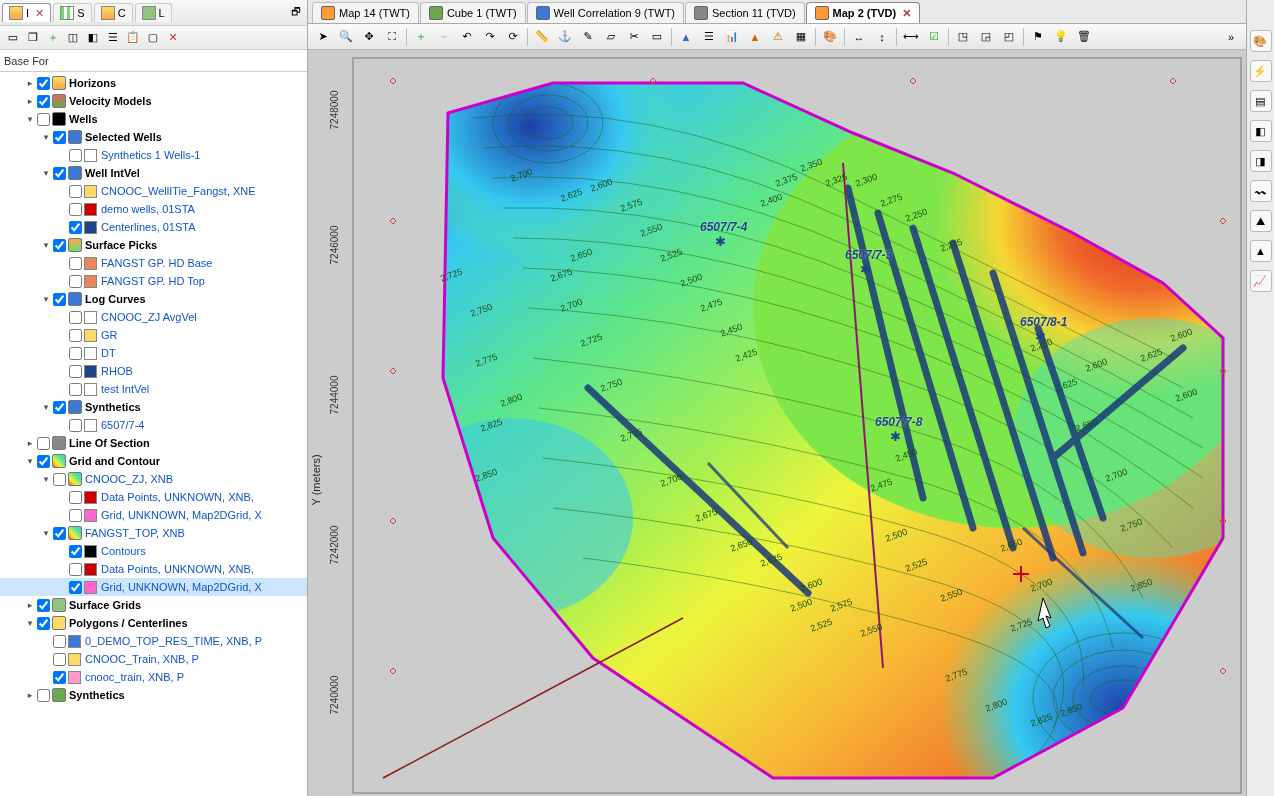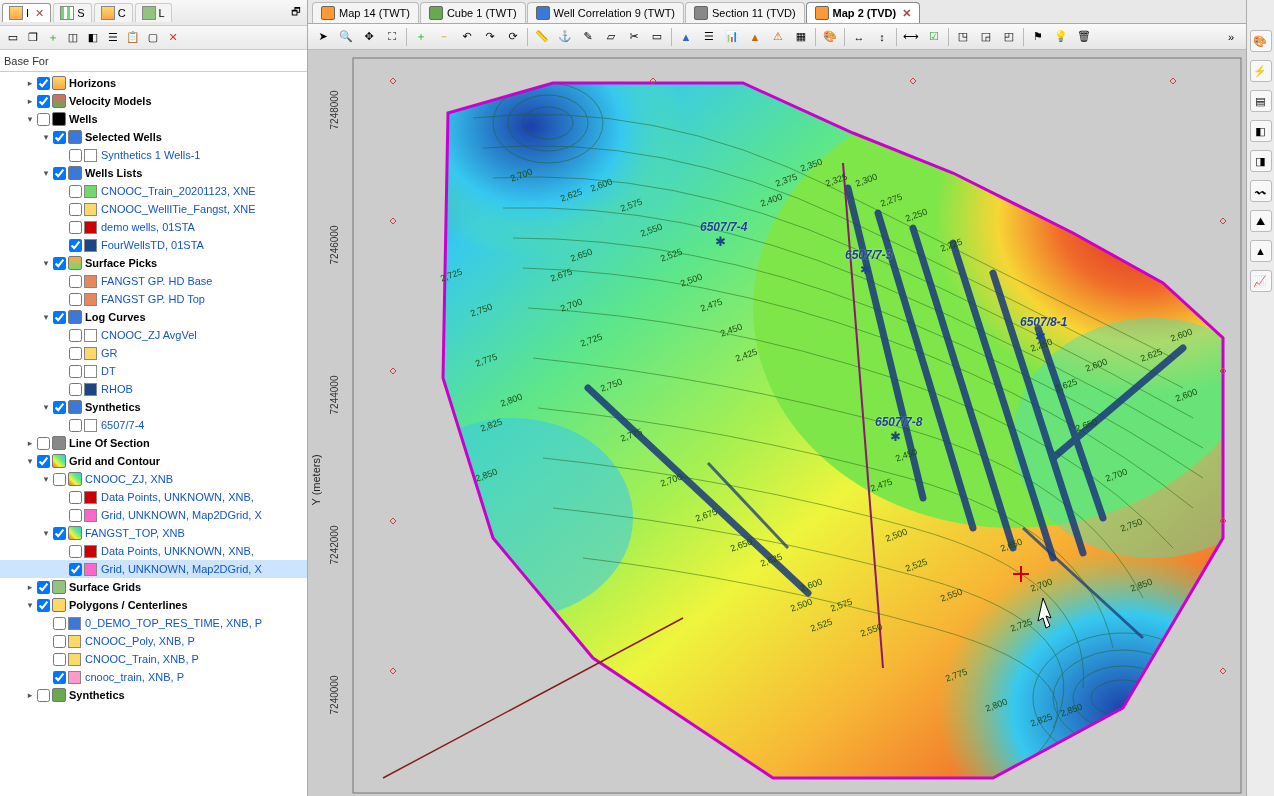--- a/index.html
+++ b/index.html
@@ -114,49 +114,42 @@
         <span class="expander"></span>
         <input type="checkbox" class="chk" style="">
         <span class="swatch" style="background: rgb(255, 255, 255);"></span>
         <span class="node-label blue">Synthetics  1 Wells-1</span>
       </div>
       <div class="tree-row bold">
         <span class="pad" style="width: 40px;"></span>
         <span class="expander">▾</span>
         <input type="checkbox" class="chk" checked="" style="">
         <span class="node-icon" style="background: rgb(60, 120, 216); border: 1px solid rgb(119, 119, 119); border-radius: 2px;"></span>
-        <span class="node-label">Wells Lists</span>
-      </div>
-      <div class="tree-row">
-        <span class="pad" style="width: 56px;"></span>
-        <span class="expander"></span>
-        <input type="checkbox" class="chk" style="">
-        <span class="swatch" style="background: rgb(111, 219, 111);"></span>
-        <span class="node-label blue">CNOOC_Train_20201123, XNE</span>
+        <span class="node-label">Well IntVel</span>
       </div>
       <div class="tree-row">
         <span class="pad" style="width: 56px;"></span>
         <span class="expander"></span>
         <input type="checkbox" class="chk" style="">
         <span class="swatch" style="background: rgb(255, 217, 102);"></span>
         <span class="node-label blue">CNOOC_WellITie_Fangst, XNE</span>
       </div>
       <div class="tree-row">
         <span class="pad" style="width: 56px;"></span>
         <span class="expander"></span>
         <input type="checkbox" class="chk" style="">
         <span class="swatch" style="background: rgb(204, 0, 0);"></span>
         <span class="node-label blue">demo wells, 01STA</span>
       </div>
       <div class="tree-row">
         <span class="pad" style="width: 56px;"></span>
         <span class="expander"></span>
         <input type="checkbox" class="chk" checked="" style="">
         <span class="swatch" style="background: rgb(28, 69, 135);"></span>
-        <span class="node-label blue">FourWellsTD, 01STA</span>
+        <span class="node-label blue">Centerlines, 01STA</span>
       </div>
       <div class="tree-row bold">
         <span class="pad" style="width: 40px;"></span>
         <span class="expander">▾</span>
         <input type="checkbox" class="chk" checked="" style="">
         <span class="node-icon" style="background: linear-gradient(rgb(255, 166, 77), rgb(111, 219, 111)); border: 1px solid rgb(119, 119, 119); border-radius: 2px;"></span>
         <span class="node-label">Surface Picks</span>
       </div>
       <div class="tree-row">
         <span class="pad" style="width: 56px;"></span>
@@ -200,20 +193,27 @@
         <span class="swatch" style="background: rgb(255, 255, 255);"></span>
         <span class="node-label blue">DT</span>
       </div>
       <div class="tree-row">
         <span class="pad" style="width: 56px;"></span>
         <span class="expander"></span>
         <input type="checkbox" class="chk" style="">
         <span class="swatch" style="background: rgb(28, 69, 135);"></span>
         <span class="node-label blue">RHOB</span>
       </div>
+      <div class="tree-row">
+        <span class="pad" style="width: 56px;"></span>
+        <span class="expander"></span>
+        <input type="checkbox" class="chk" style="">
+        <span class="swatch" style="background: rgb(255, 255, 255);"></span>
+        <span class="node-label blue">test IntVel</span>
+      </div>
       <div class="tree-row bold">
         <span class="pad" style="width: 40px;"></span>
         <span class="expander">▾</span>
         <input type="checkbox" class="chk" checked="" style="">
         <span class="node-icon" style="background: rgb(60, 120, 216); border: 1px solid rgb(119, 119, 119); border-radius: 2px;"></span>
         <span class="node-label">Synthetics</span>
       </div>
       <div class="tree-row">
         <span class="pad" style="width: 56px;"></span>
         <span class="expander"></span>
@@ -259,20 +259,27 @@
       <div class="tree-row">
         <span class="pad" style="width: 40px;"></span>
         <span class="expander">▾</span>
         <input type="checkbox" class="chk" checked="" style="">
         <span class="node-icon" style="background: linear-gradient(45deg, rgb(240, 106, 42), rgb(238, 245, 60), rgb(93, 230, 138), rgb(54, 201, 240)); border: 1px solid rgb(119, 119, 119); border-radius: 2px;"></span>
         <span class="node-label blue">FANGST_TOP, XNB</span>
       </div>
       <div class="tree-row">
         <span class="pad" style="width: 56px;"></span>
         <span class="expander"></span>
+        <input type="checkbox" class="chk" checked="" style="">
+        <span class="swatch" style="background: rgb(0, 0, 0);"></span>
+        <span class="node-label blue">Contours</span>
+      </div>
+      <div class="tree-row">
+        <span class="pad" style="width: 56px;"></span>
+        <span class="expander"></span>
         <input type="checkbox" class="chk" style="">
         <span class="swatch" style="background: rgb(204, 0, 0);"></span>
         <span class="node-label blue">Data Points, UNKNOWN, XNB,</span>
       </div>
       <div class="tree-row selected">
         <span class="pad" style="width: 56px;"></span>
         <span class="expander"></span>
         <input type="checkbox" class="chk" checked="" style="">
         <span class="swatch" style="background: rgb(255, 102, 204);"></span>
         <span class="node-label blue">Grid, UNKNOWN, Map2DGrid, X</span>
@@ -290,27 +297,20 @@
         <input type="checkbox" class="chk" checked="" style="">
         <span class="node-icon" style="background: rgb(255, 217, 102); border: 1px solid rgb(119, 119, 119); border-radius: 2px;"></span>
         <span class="node-label">Polygons / Centerlines</span>
       </div>
       <div class="tree-row">
         <span class="pad" style="width: 40px;"></span>
         <span class="expander"></span>
         <input type="checkbox" class="chk" style="">
         <span class="swatch" style="background: rgb(60, 120, 216);"></span>
         <span class="node-label blue">0_DEMO_TOP_RES_TIME, XNB, P</span>
-      </div>
-      <div class="tree-row">
-        <span class="pad" style="width: 40px;"></span>
-        <span class="expander"></span>
-        <input type="checkbox" class="chk" style="">
-        <span class="swatch" style="background: rgb(255, 217, 102);"></span>
-        <span class="node-label blue">CNOOC_Poly, XNB, P</span>
       </div>
       <div class="tree-row">
         <span class="pad" style="width: 40px;"></span>
         <span class="expander"></span>
         <input type="checkbox" class="chk" style="">
         <span class="swatch" style="background: rgb(255, 217, 102);"></span>
         <span class="node-label blue">CNOOC_Train, XNB, P</span>
       </div>
       <div class="tree-row">
         <span class="pad" style="width: 40px;"></span>

